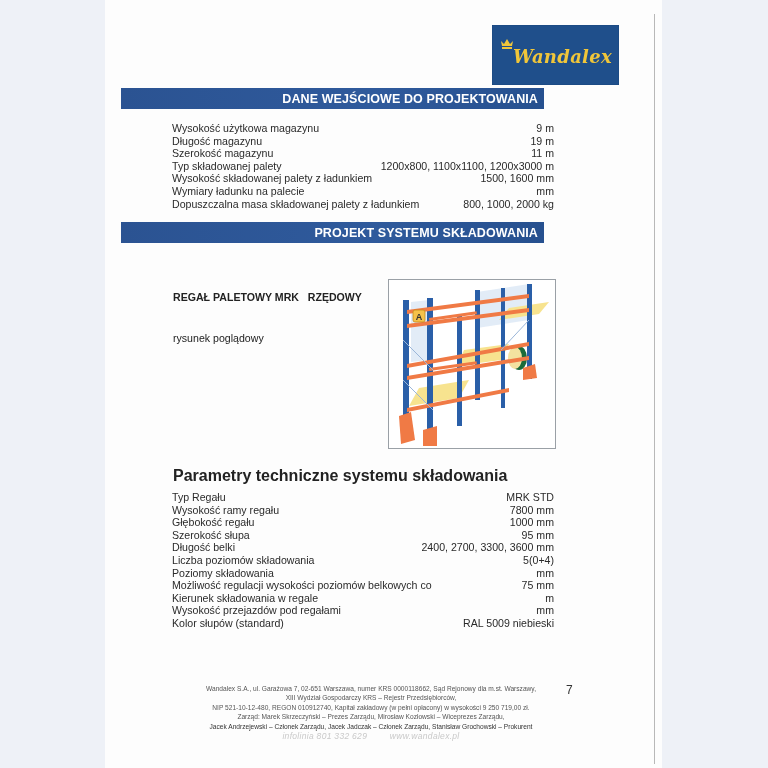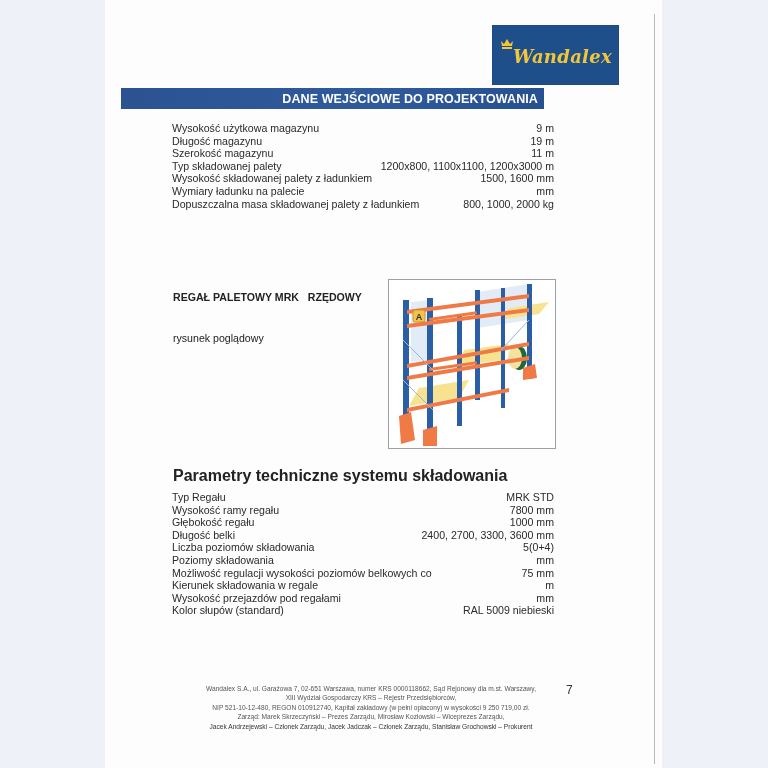--- a/index.html
+++ b/index.html
@@ -109,20 +109,21 @@
     <div class="row">
         <span>Wymiary ładunku na palecie</span>
         <span class="v">mm</span>
       </div>
     <div class="row">
         <span>Dopuszczalna masa składowanej palety z ładunkiem</span>
         <span class="v">800, 1000, 2000 kg</span>
       </div>
   </div>
 
+  <div class="band band2">PROJEKT  SYSTEMU SKŁADOWANIA</div>
 
   <div class="rack-title">REGAŁ PALETOWY MRK   RZĘDOWY</div>
   <div class="rack-sub">rysunek poglądowy</div>
 
   <div class="rack-img">
     <svg width="166" height="168" viewBox="0 0 166 168">
 
       <polygon points="88,12 140,4 140,40 88,48" fill="#cfe0f2" opacity="0.6"></polygon>
       <polygon points="22,22 40,20 40,80 22,82" fill="#cfe0f2" opacity="0.6"></polygon>
 
@@ -170,20 +171,24 @@
         <span>Typ Regału</span>
         <span class="v">MRK STD</span>
       </div>
     <div class="row">
         <span>Wysokość ramy regału</span>
         <span class="v">7800 mm</span>
       </div>
     <div class="row">
         <span>Głębokość regału</span>
         <span class="v">1000 mm</span>
+      </div>
+    <div class="row">
+        <span>Szerokość słupa</span>
+        <span class="v">95 mm</span>
       </div>
     <div class="row">
         <span>Długość belki</span>
         <span class="v">2400, 2700, 3300, 3600 mm</span>
       </div>
     <div class="row">
         <span>Liczba poziomów składowania</span>
         <span class="v">5(0+4)</span>
       </div>
     <div class="row">
@@ -207,16 +212,20 @@
         <span class="v">RAL 5009 niebieski</span>
       </div>
   </div>
 
   <div class="footer">
     <div>Wandalex S.A., ul. Garażowa 7, 02-651 Warszawa, numer KRS 0000118662, Sąd Rejonowy dla m.st. Warszawy,</div>
     <div>XIII Wydział Gospodarczy KRS – Rejestr Przedsiębiorców,</div>
     <div>NIP 521-10-12-480, REGON 010912740, Kapitał zakładowy (w pełni opłacony) w wysokości 9 250 719,00 zł.</div>
     <div>Zarząd: Marek Skrzeczyński – Prezes Zarządu, Mirosław Kozłowski – Wiceprezes Zarządu,</div>
     <div class="bold">Jacek Andrzejewski – Członek Zarządu, Jacek Jadczak – Członek Zarządu, Stanisław Grochowski – Prokurent</div>
+    <div class="contact">
+      <span>infolinia 801 332 629</span>
+      <span>www.wandalex.pl</span>
+    </div>
   </div>
 
   <div class="page-num">7</div>
 </div>
 
 </body></html>

